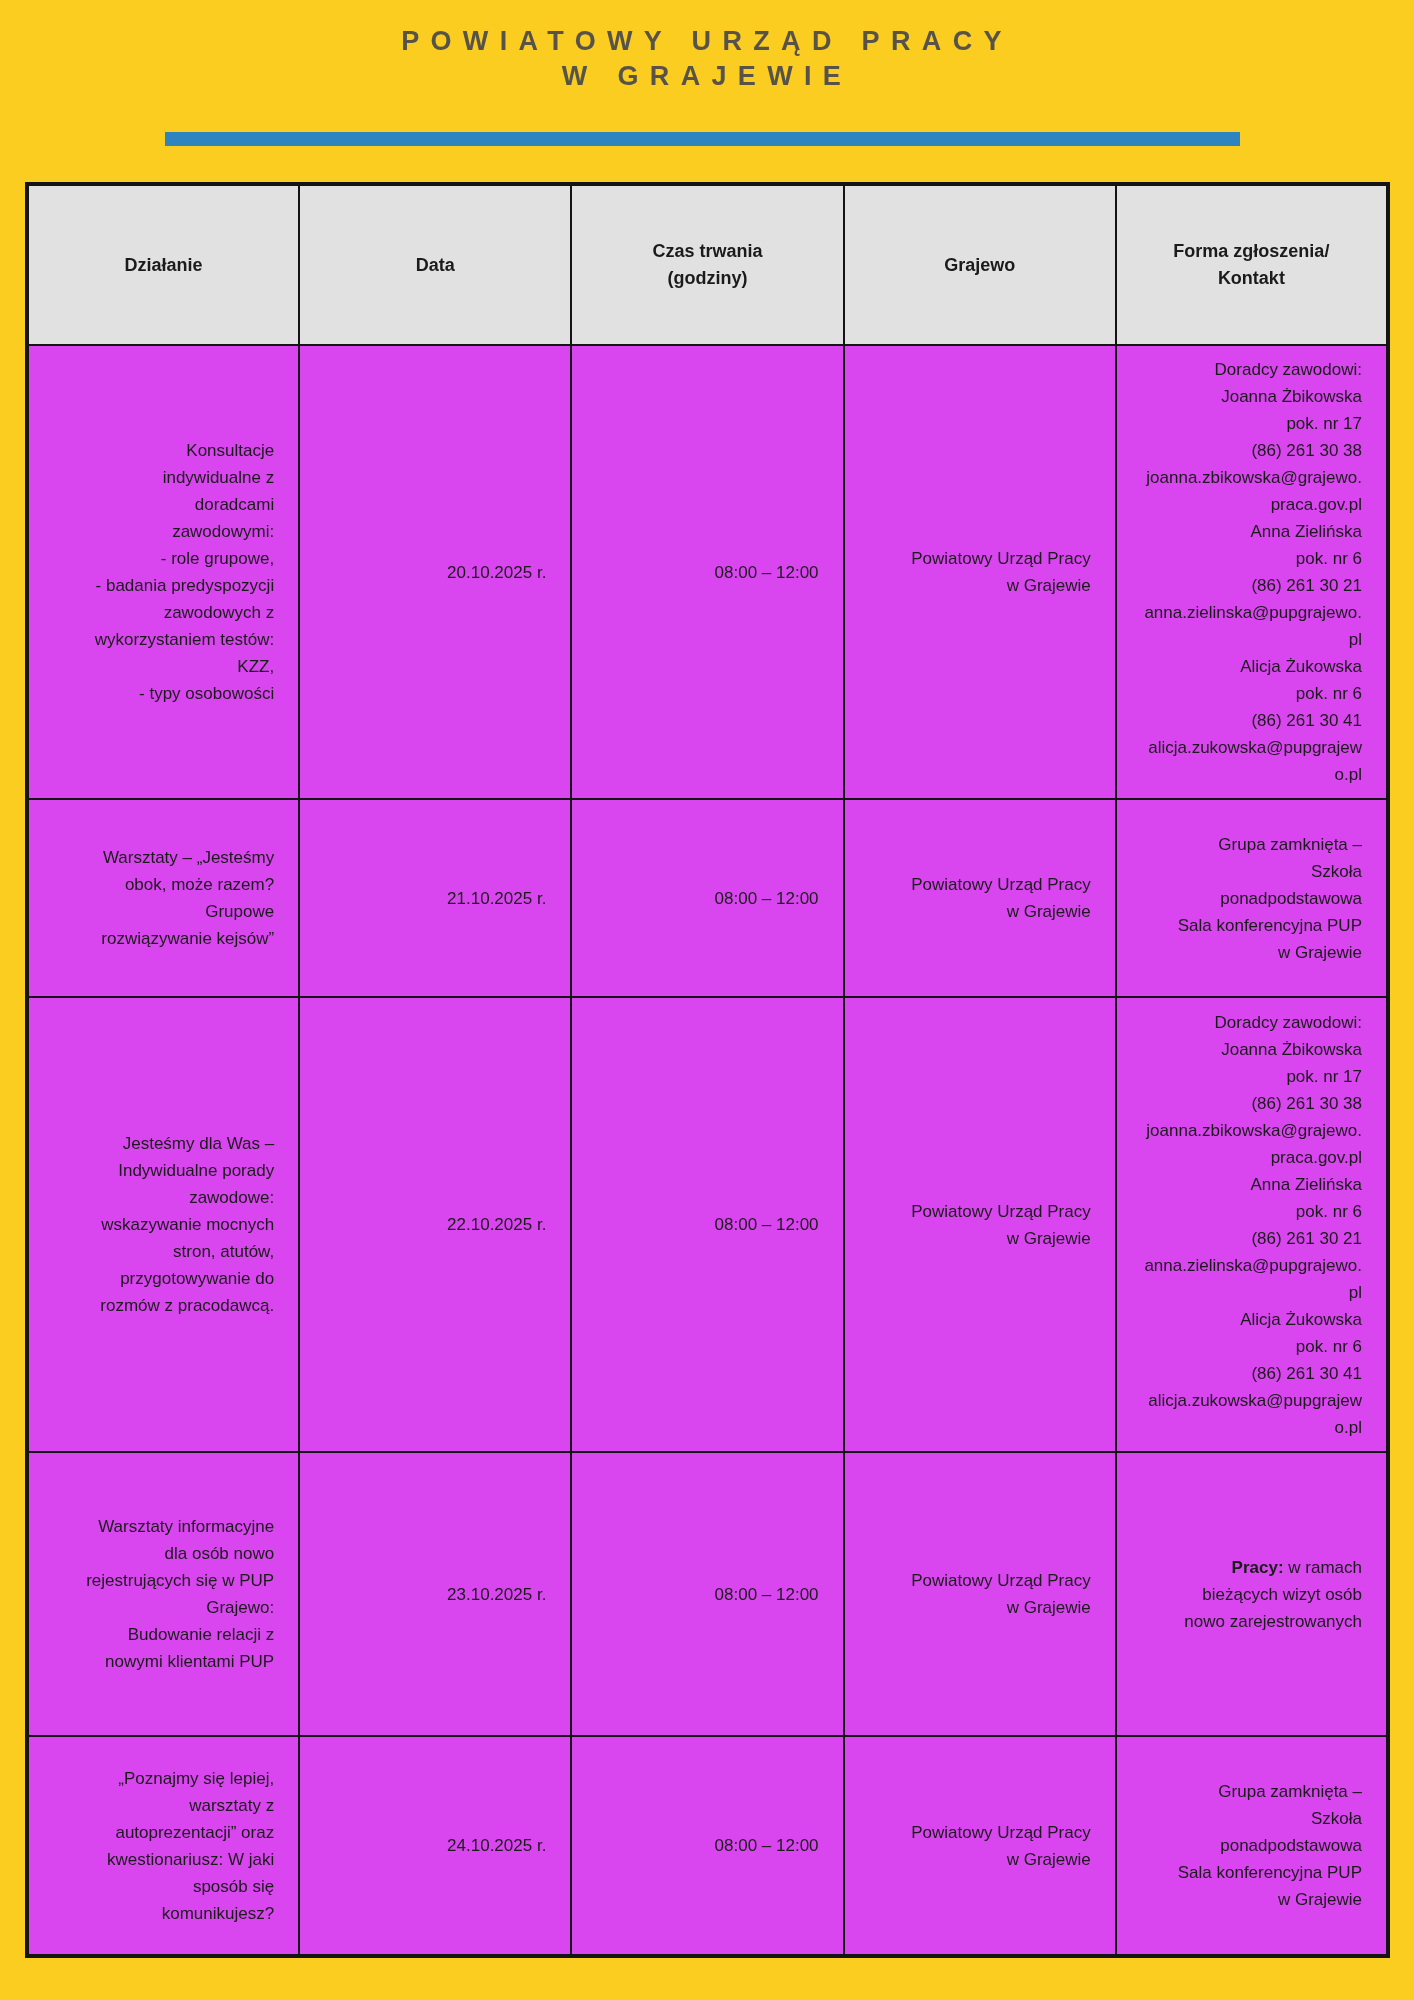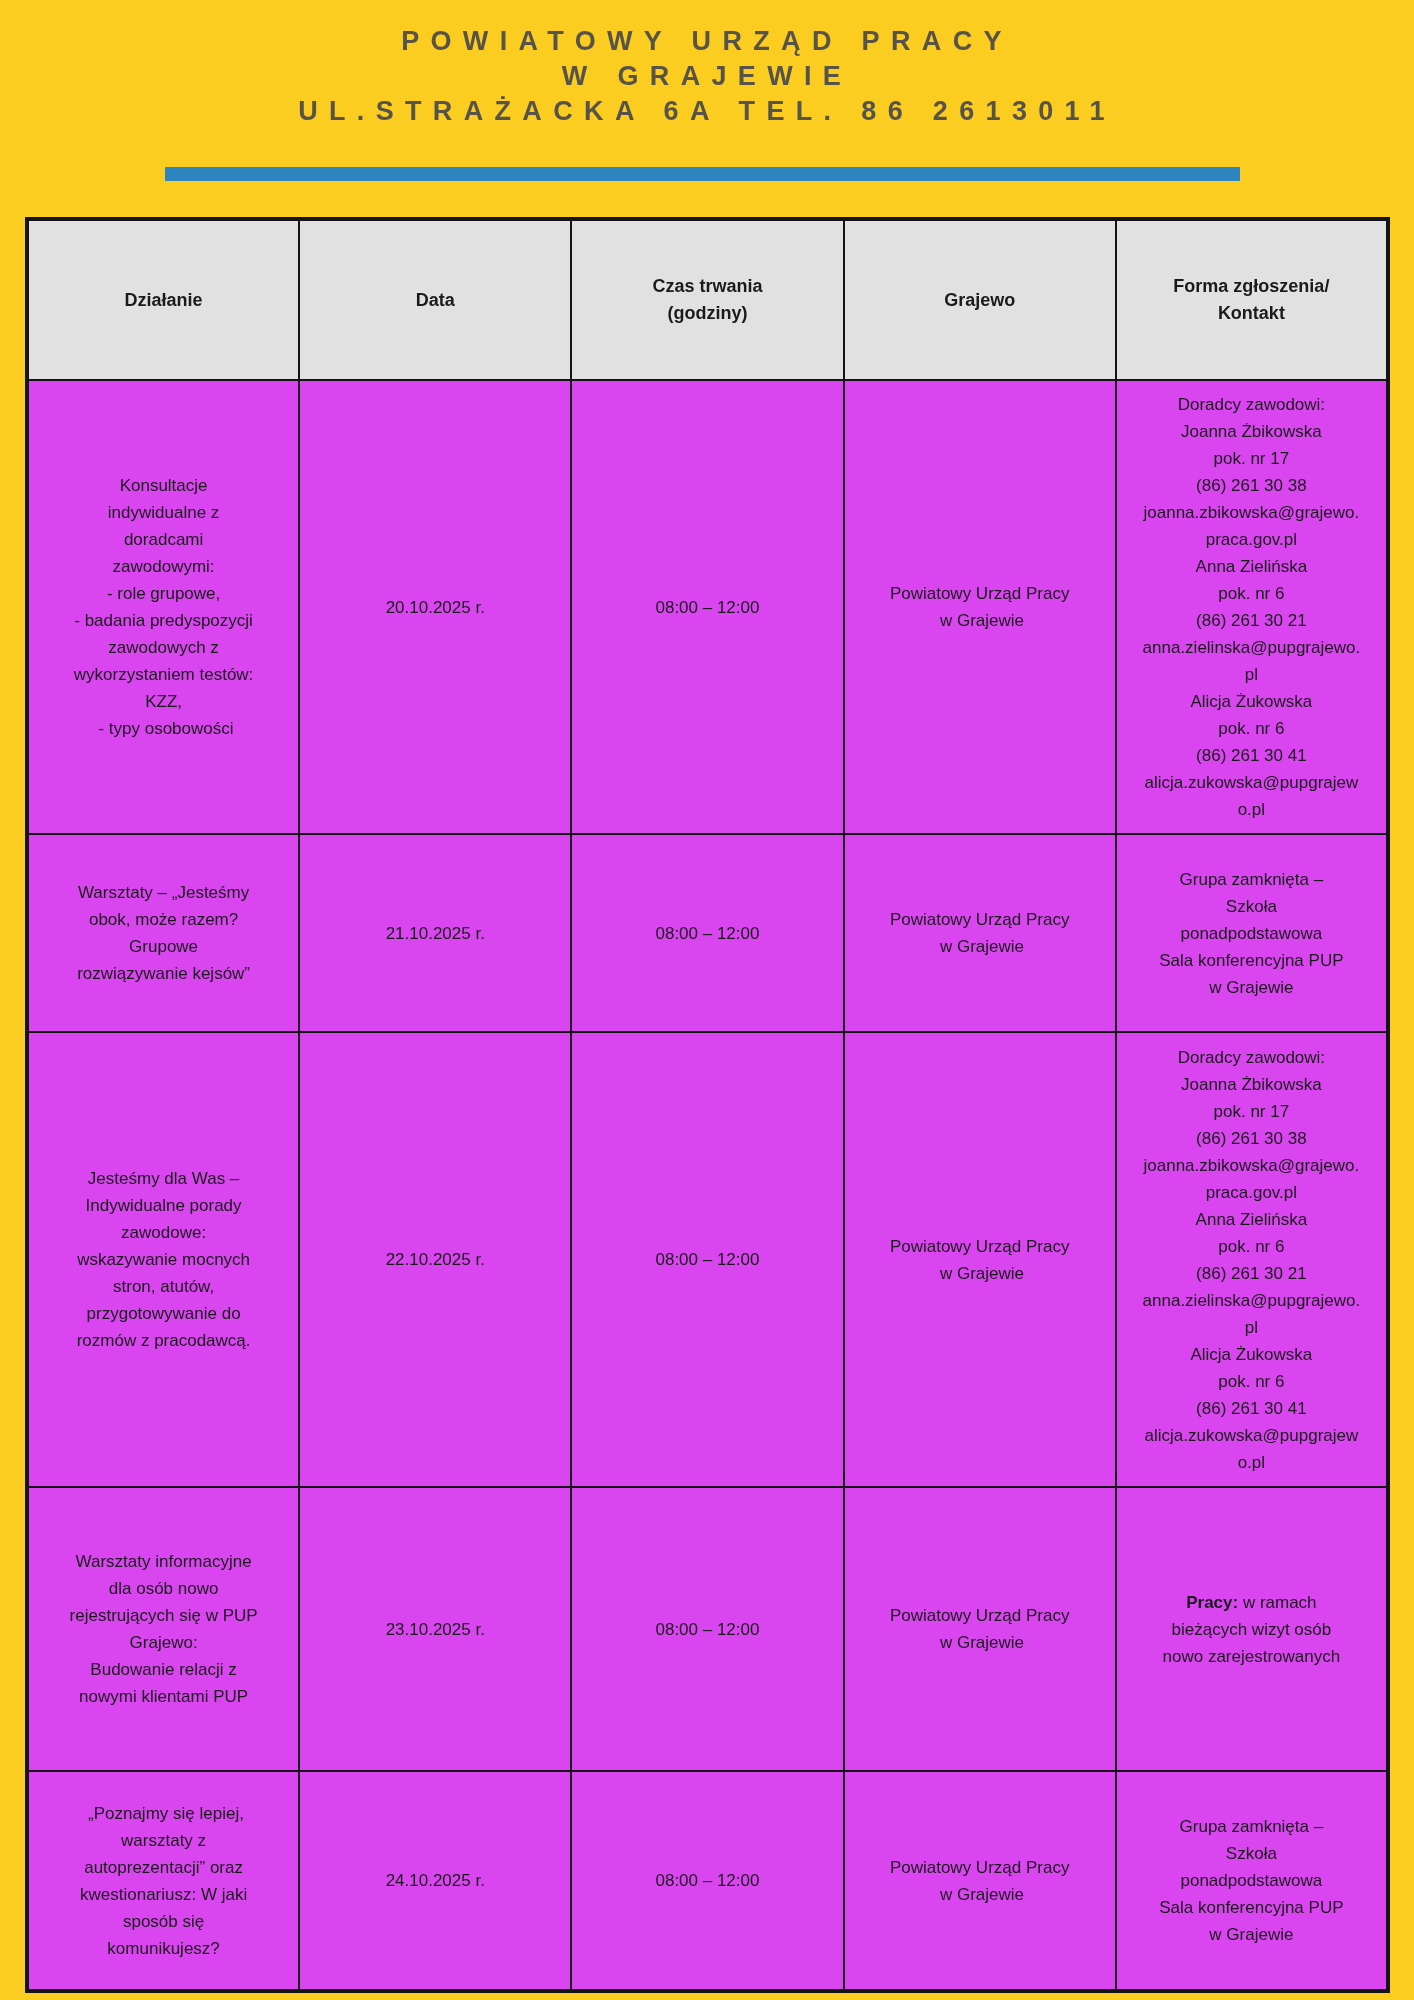--- a/index.html
+++ b/index.html
@@ -48,40 +48,39 @@
     font-weight: bold;
     line-height: 27px;
     text-align: center;
     white-space: pre-line;
     padding: 4px 8px;
   }
   td {
     font-size: 17px;
     line-height: 27px;
     padding: 10px 24px;
-    text-align: center;
+    text-align: right;
     white-space: pre-wrap;
     overflow-wrap: anywhere;
   }
   tr.r1 { height: 452px; }
   tr.r2 { height: 198px; }
   tr.r3 { height: 455px; }
   tr.r4 { height: 284px; }
   tr.r5 { height: 220px; }
   .bold { font-weight: bold; }
 </style>
 </head>
 <body>
 
 <div class="page">
 
   <header class="top-header">
     <div class="hl">POWIATOWY URZĄD PRACY</div>
     <div class="hl">W GRAJEWIE</div>
-    <div class="hl">UL.STRAŻACKA 6A TEL. 86 2613011</div>
   </header>
 
   <div class="divider"></div>
 
   <table class="schedule">
     <colgroup>
         <col>
         <col>
         <col>
         <col>

